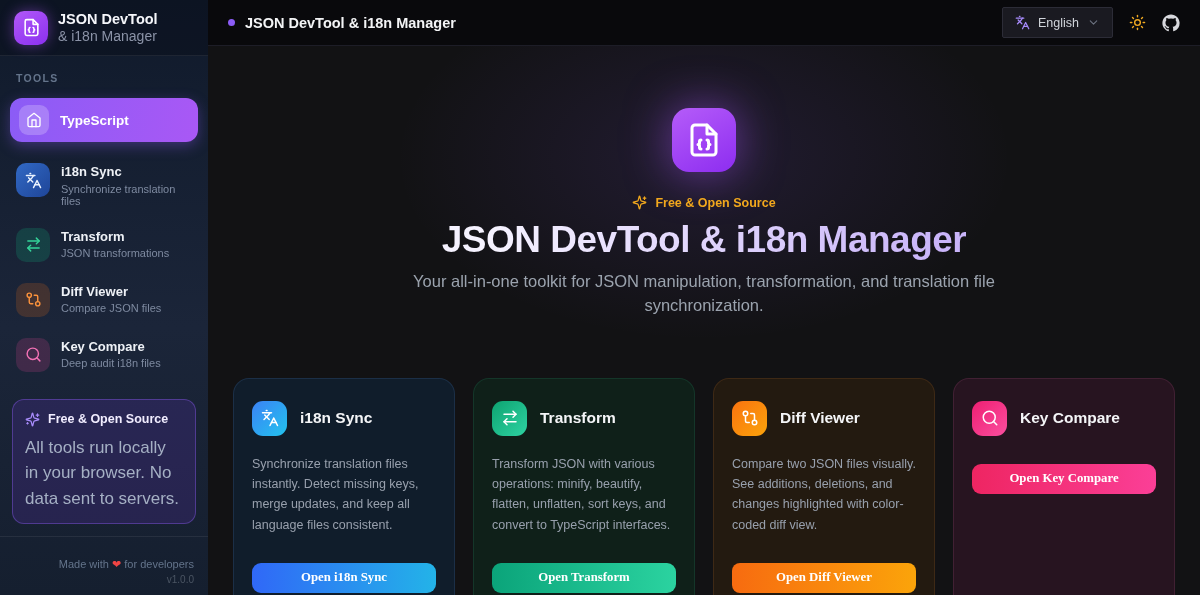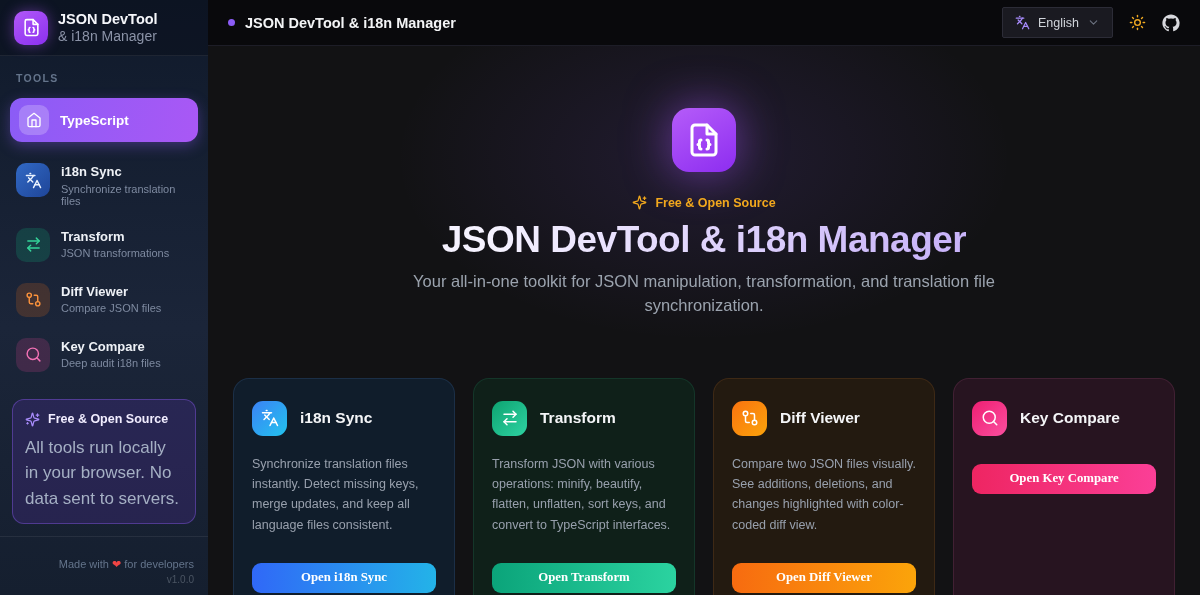--- a/index.html
+++ b/index.html
@@ -97,21 +97,21 @@
   .ic-sync { background:linear-gradient(135deg,#3b82f6,#22c3ee); }
   .ic-transform { background:linear-gradient(135deg,#0ea371,#2ed3a2); }
   .ic-diff { background:linear-gradient(135deg,#f9730f,#fba30b); }
   .ic-compare { background:linear-gradient(135deg,#ee1f72,#fb4f9f); }
   .card-title { font-size:15.5px; font-weight:bold; color:#f4f5f7; }
   .card-desc { margin-top:18px; font-size:12.5px; line-height:1.62; color:#98a0ad; }
   .card-btn { display:block; width:100%; margin-top:28px; height:30px; border:none; border-radius:9px;
     font-family:Liberation Serif, serif; font-size:12.8px; font-weight:bold; color:#fff; cursor:pointer; }
   .btn-sync { background:linear-gradient(90deg,#3068f7,#23b3e8); }
   .btn-transform { background:linear-gradient(90deg,#0ba47a,#2bd3a0); }
-  .btn-diff { background:linear-gradient(90deg,#f76b10,#fba40a); }
+  .btn-diff { background:linear-gradient(90deg,#f76b10,#fba40a);border-radius:8px; }
   .btn-compare { background:linear-gradient(90deg,#ee2562,#fb3f97); }
 
   svg.st { fill:none; stroke-width:2; stroke-linecap:round; stroke-linejoin:round; }
 </style>
 </head>
 <body>
 
 <div class="app">
 
   <aside class="sidebar">

